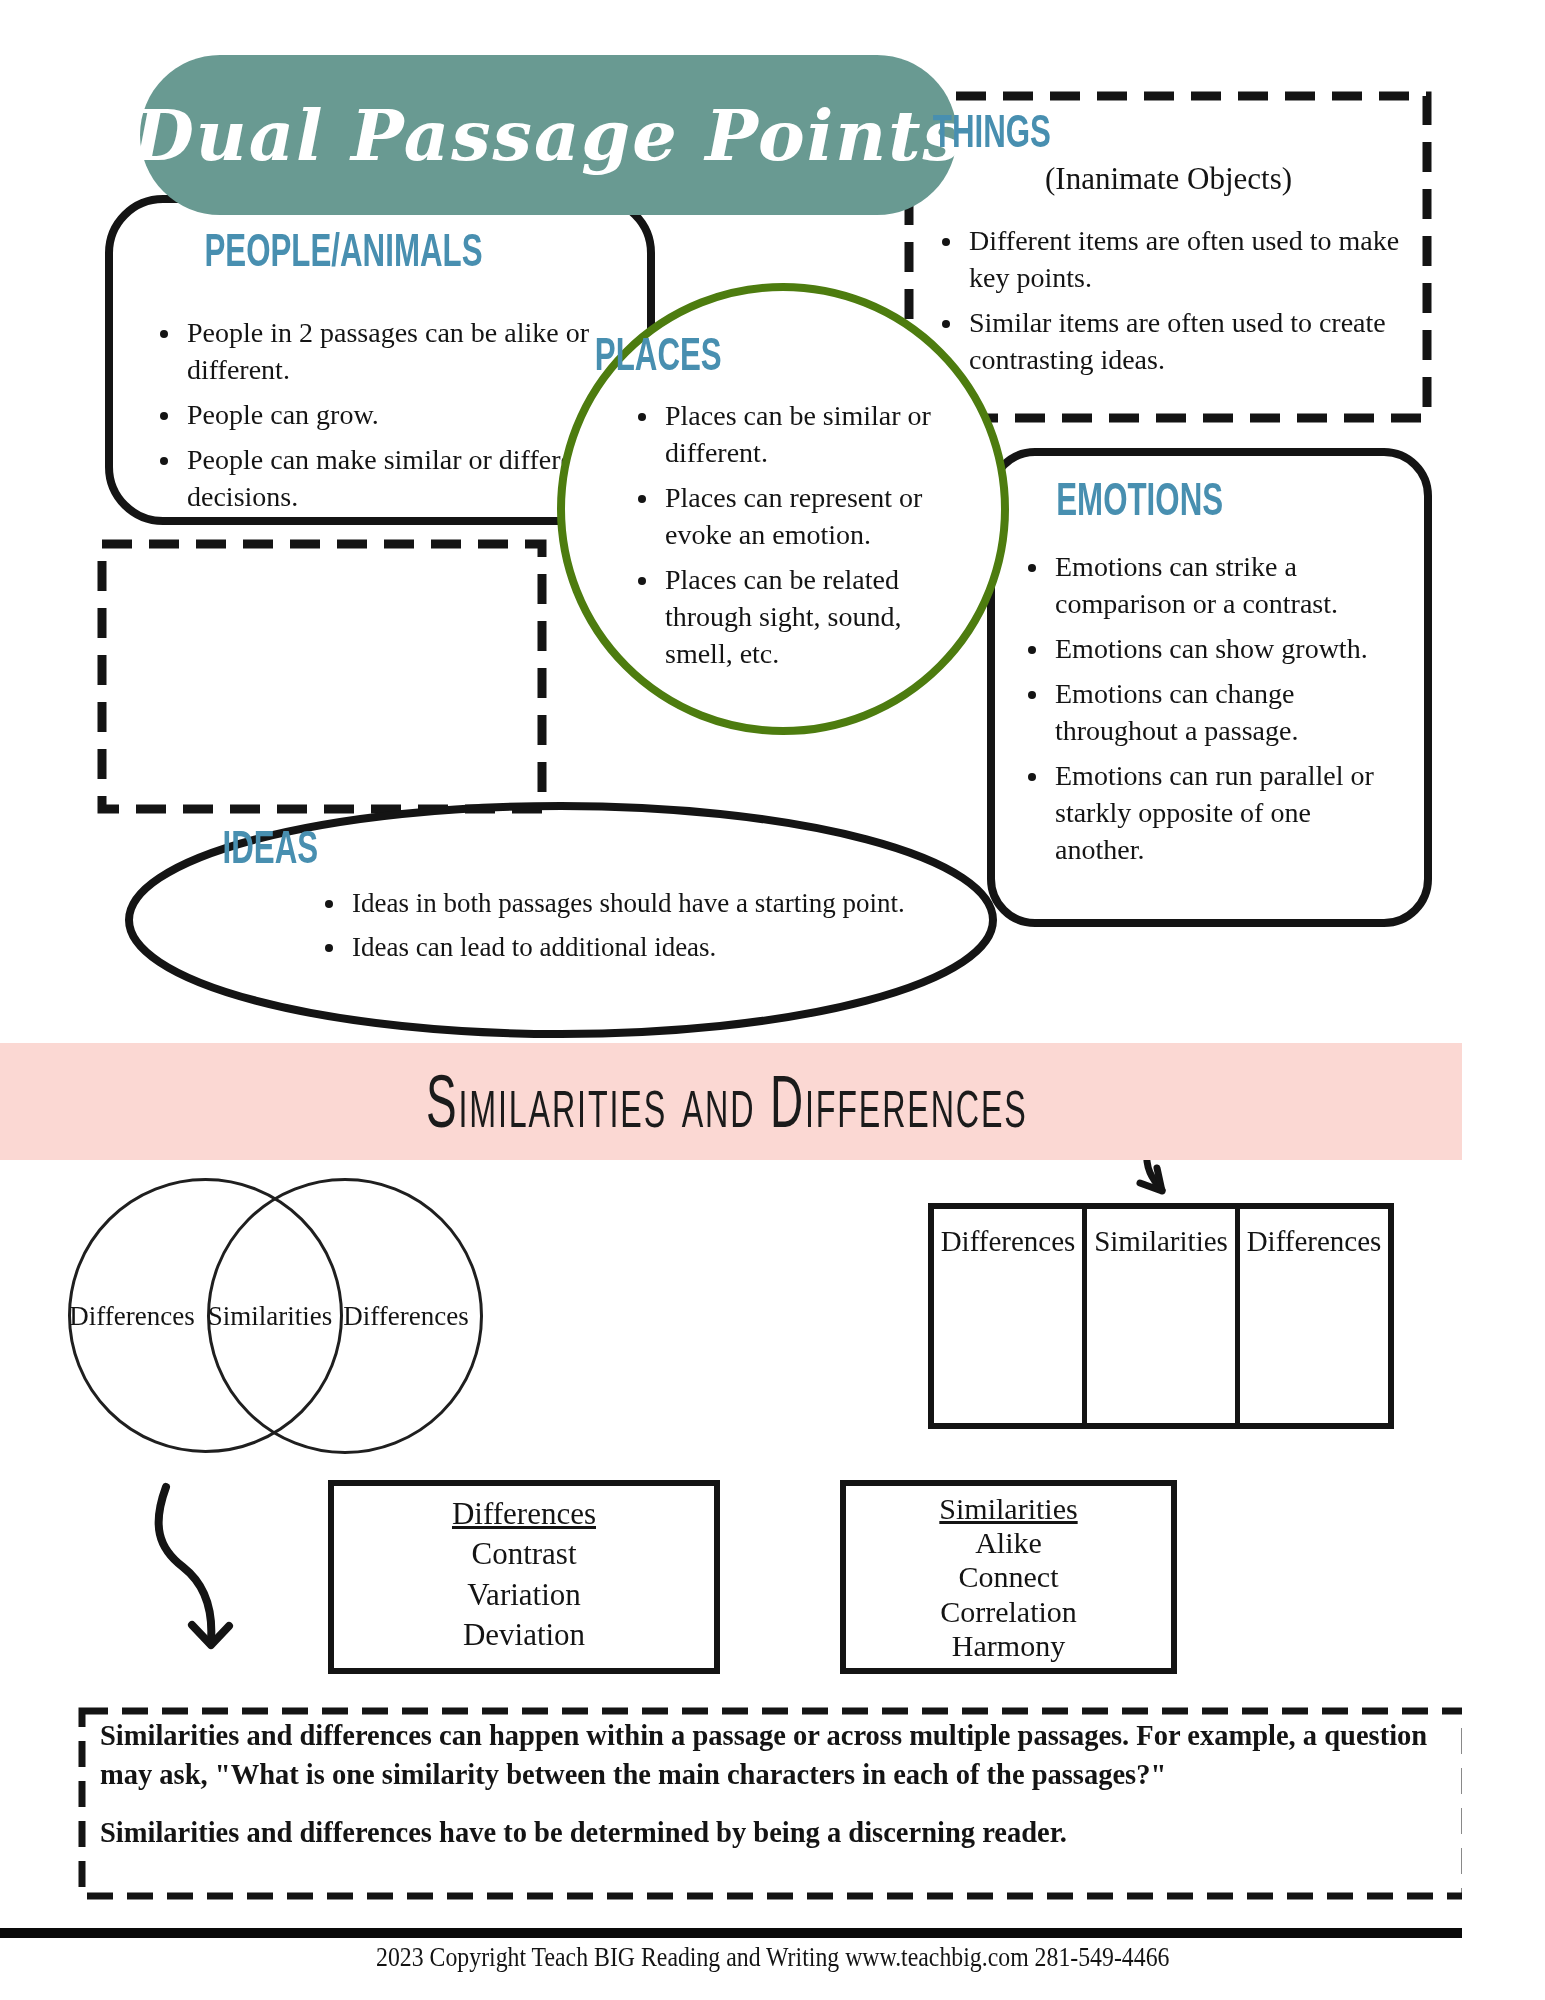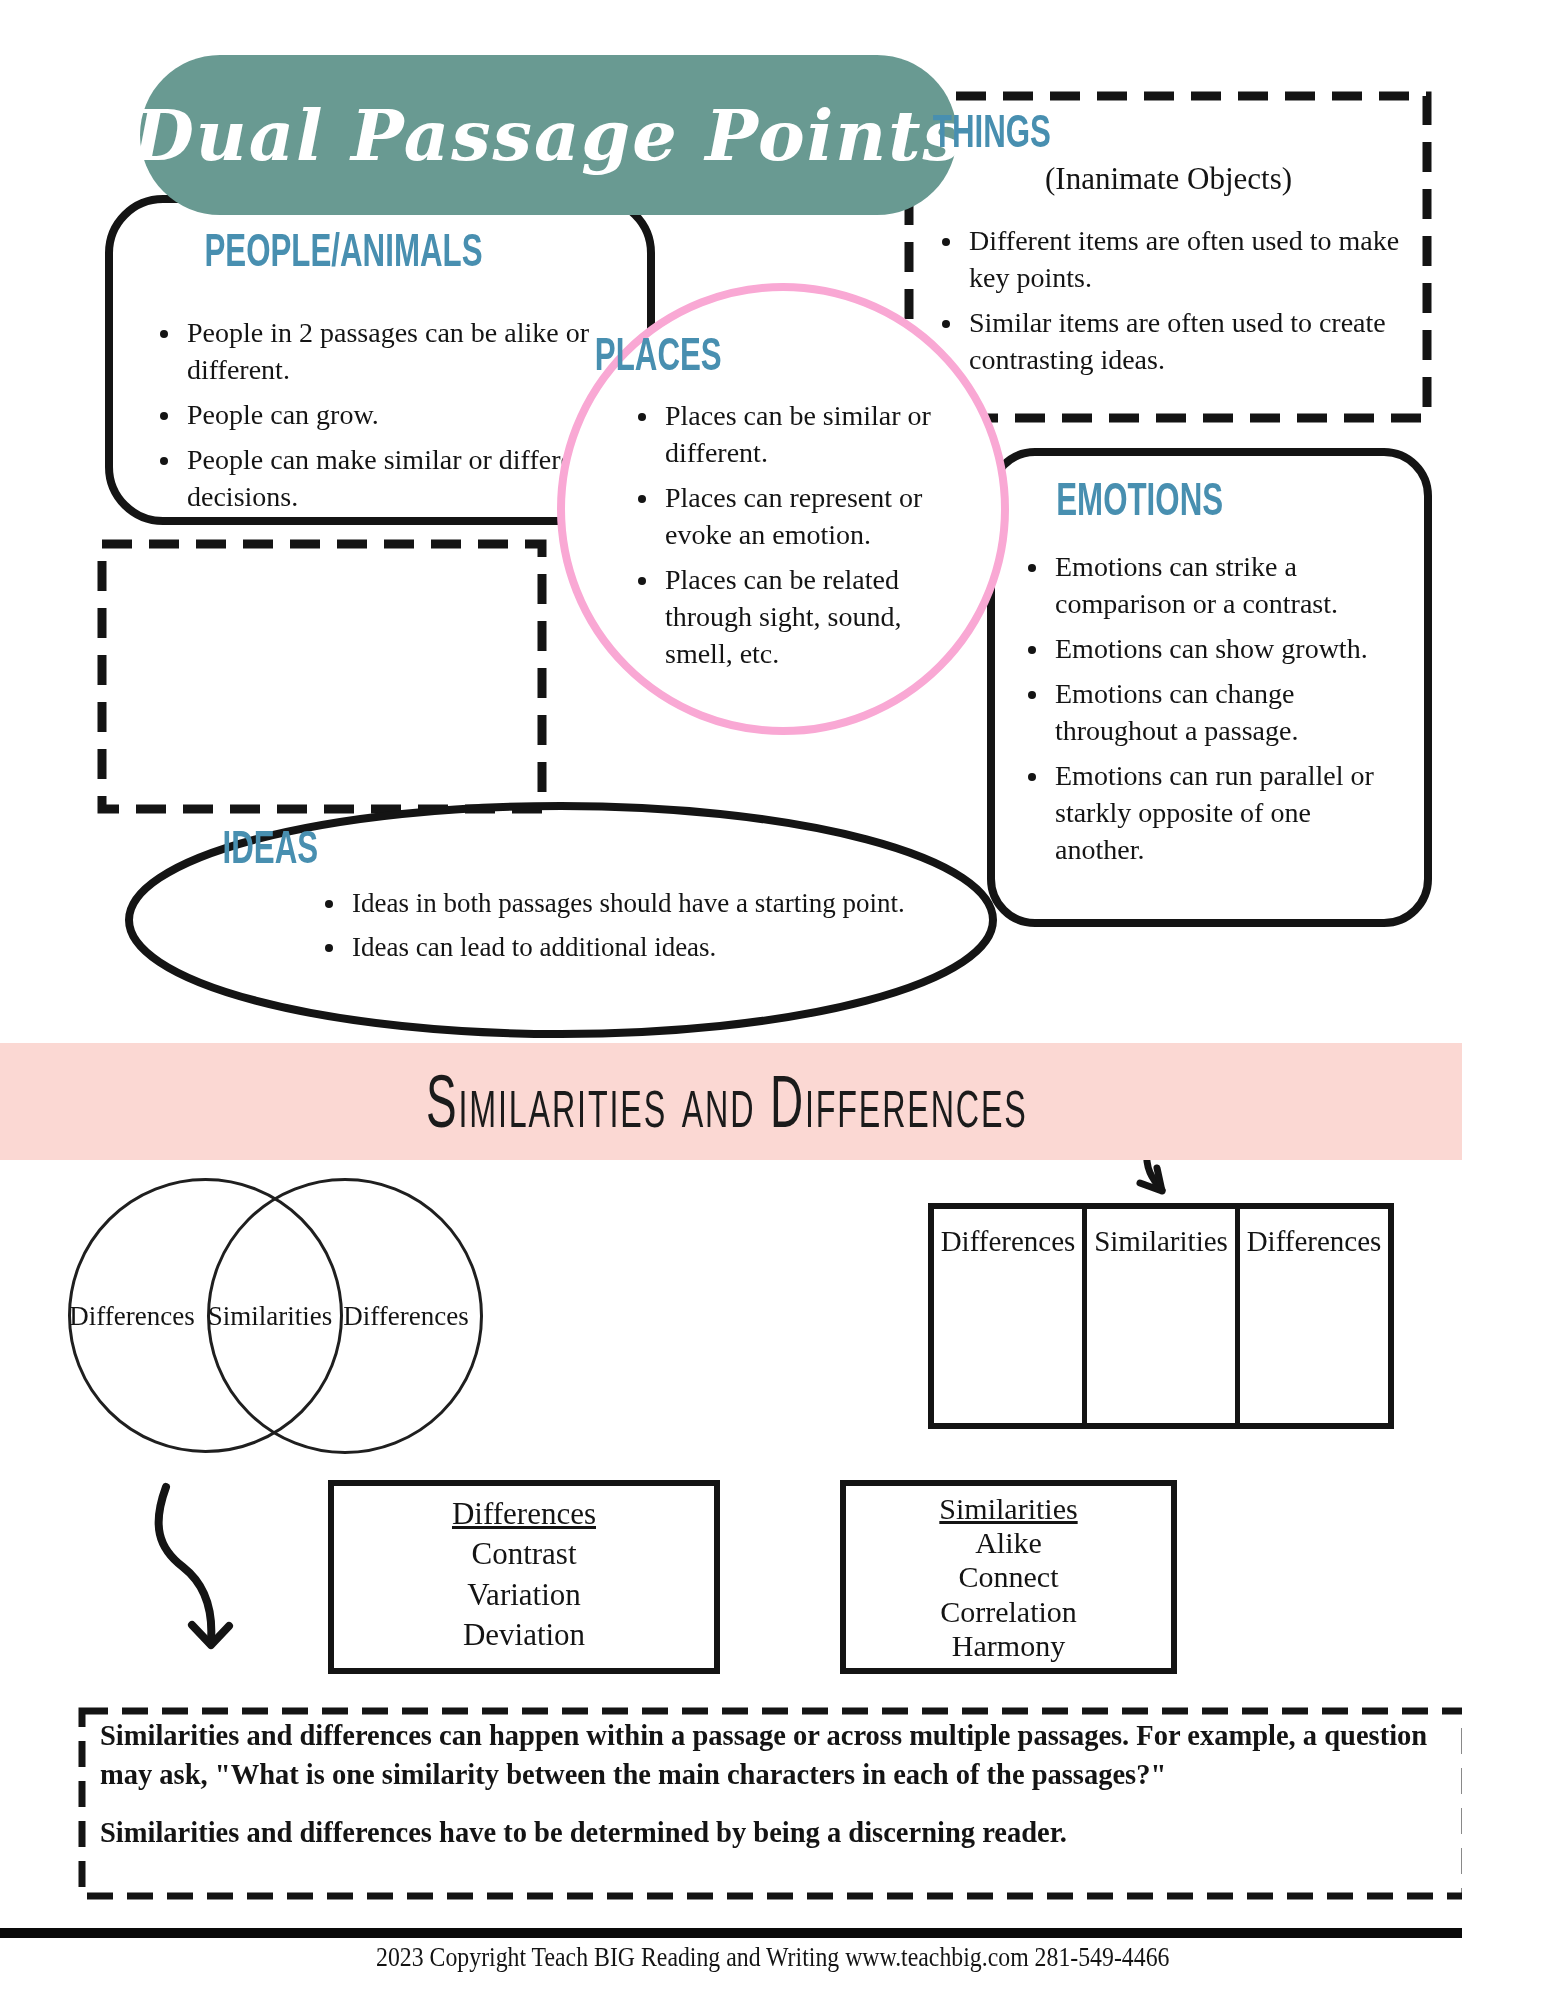--- a/index.html
+++ b/index.html
@@ -23,21 +23,21 @@
 
   
   ul.bullets{margin:0;padding-left:44px;font-size:28px;line-height:1.32;}
   ul.bullets li{margin-bottom:8px;padding-left:4px;}
 
   
   .box-people{left:105px;top:195px;width:550px;height:330px;box-sizing:border-box;
      border:8px solid #141414;border-radius:58px;background:#fff;z-index:2;padding:20px 22px 0 26px;}
   .box-people .h-blue{margin-bottom:37px;}
   .circle-places{left:557px;top:283px;width:452px;height:452px;box-sizing:border-box;
-     border:8px solid #f9a8d4;border-radius:50%;background:#fff;z-index:4;padding-top:36px;}
+     border:8px solid #4d7c0f;border-radius:50%;background:#fff;z-index:4;padding-top:36px;}
   .circle-places .h-blue{margin-bottom:16px;}
   .circle-places ul{margin:0 38px 0 62px;padding-left:34px;}
   .box-emotions{left:987px;top:448px;width:445px;height:479px;box-sizing:border-box;
      border:8px solid #141414;border-radius:48px;background:#fff;z-index:3;padding:16px 18px 0 22px;}
   .box-emotions .h-blue{margin-bottom:22px;}
   .box-emotions ul{padding-left:34px;padding-right:4px;}
 
   
   .things-content{left:905px;top:92px;width:527px;z-index:10;padding-top:12px;box-sizing:border-box;}
   .things-sub{font-size:31px;text-align:center;margin-top:2px;}

